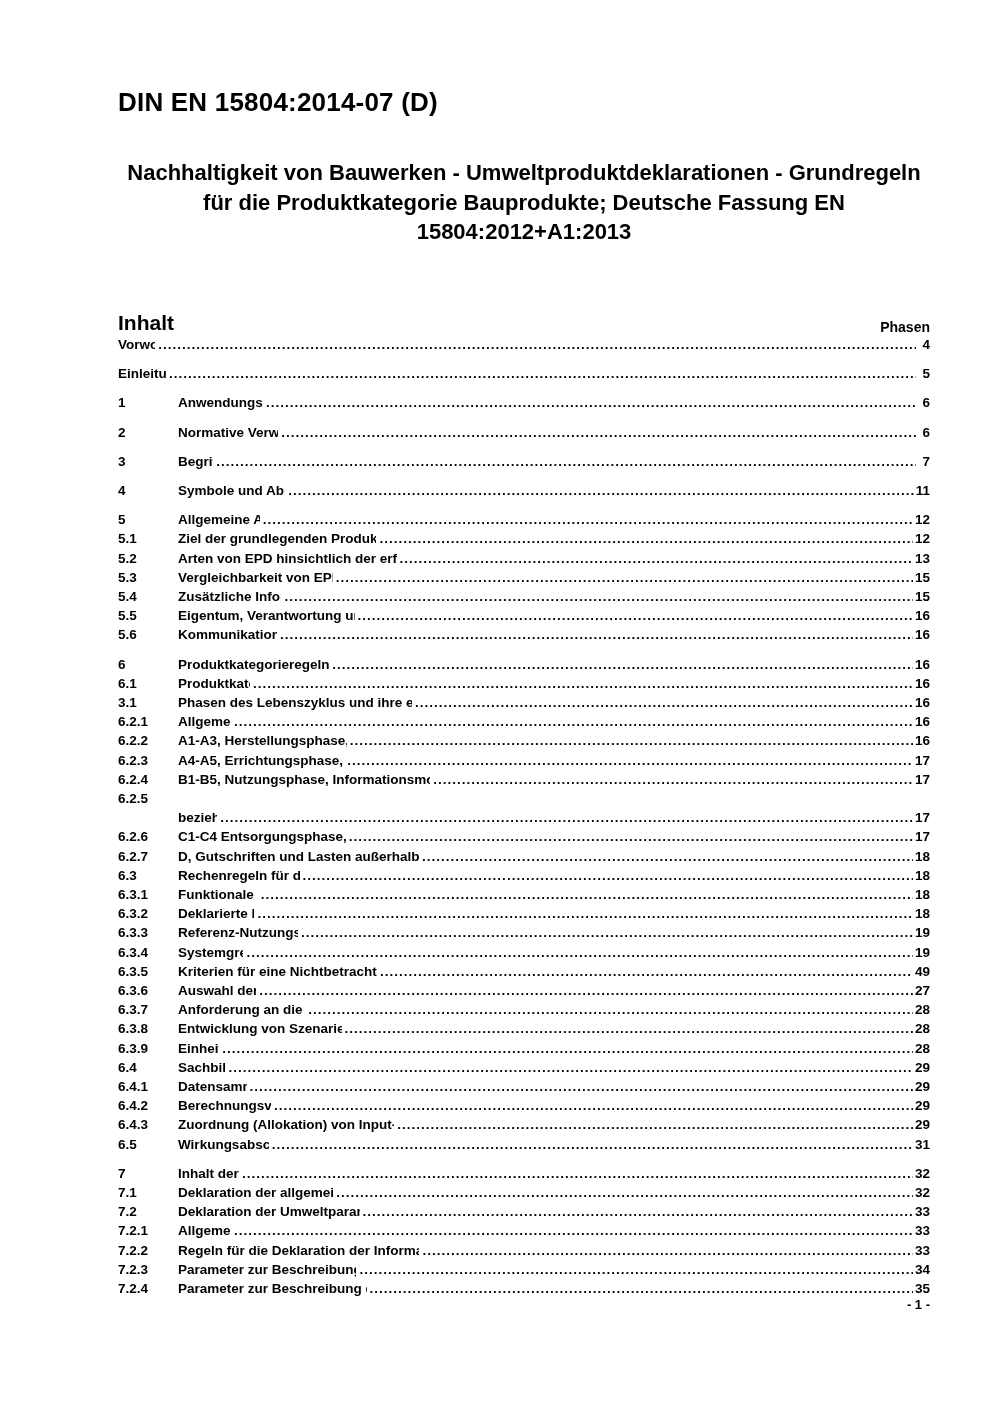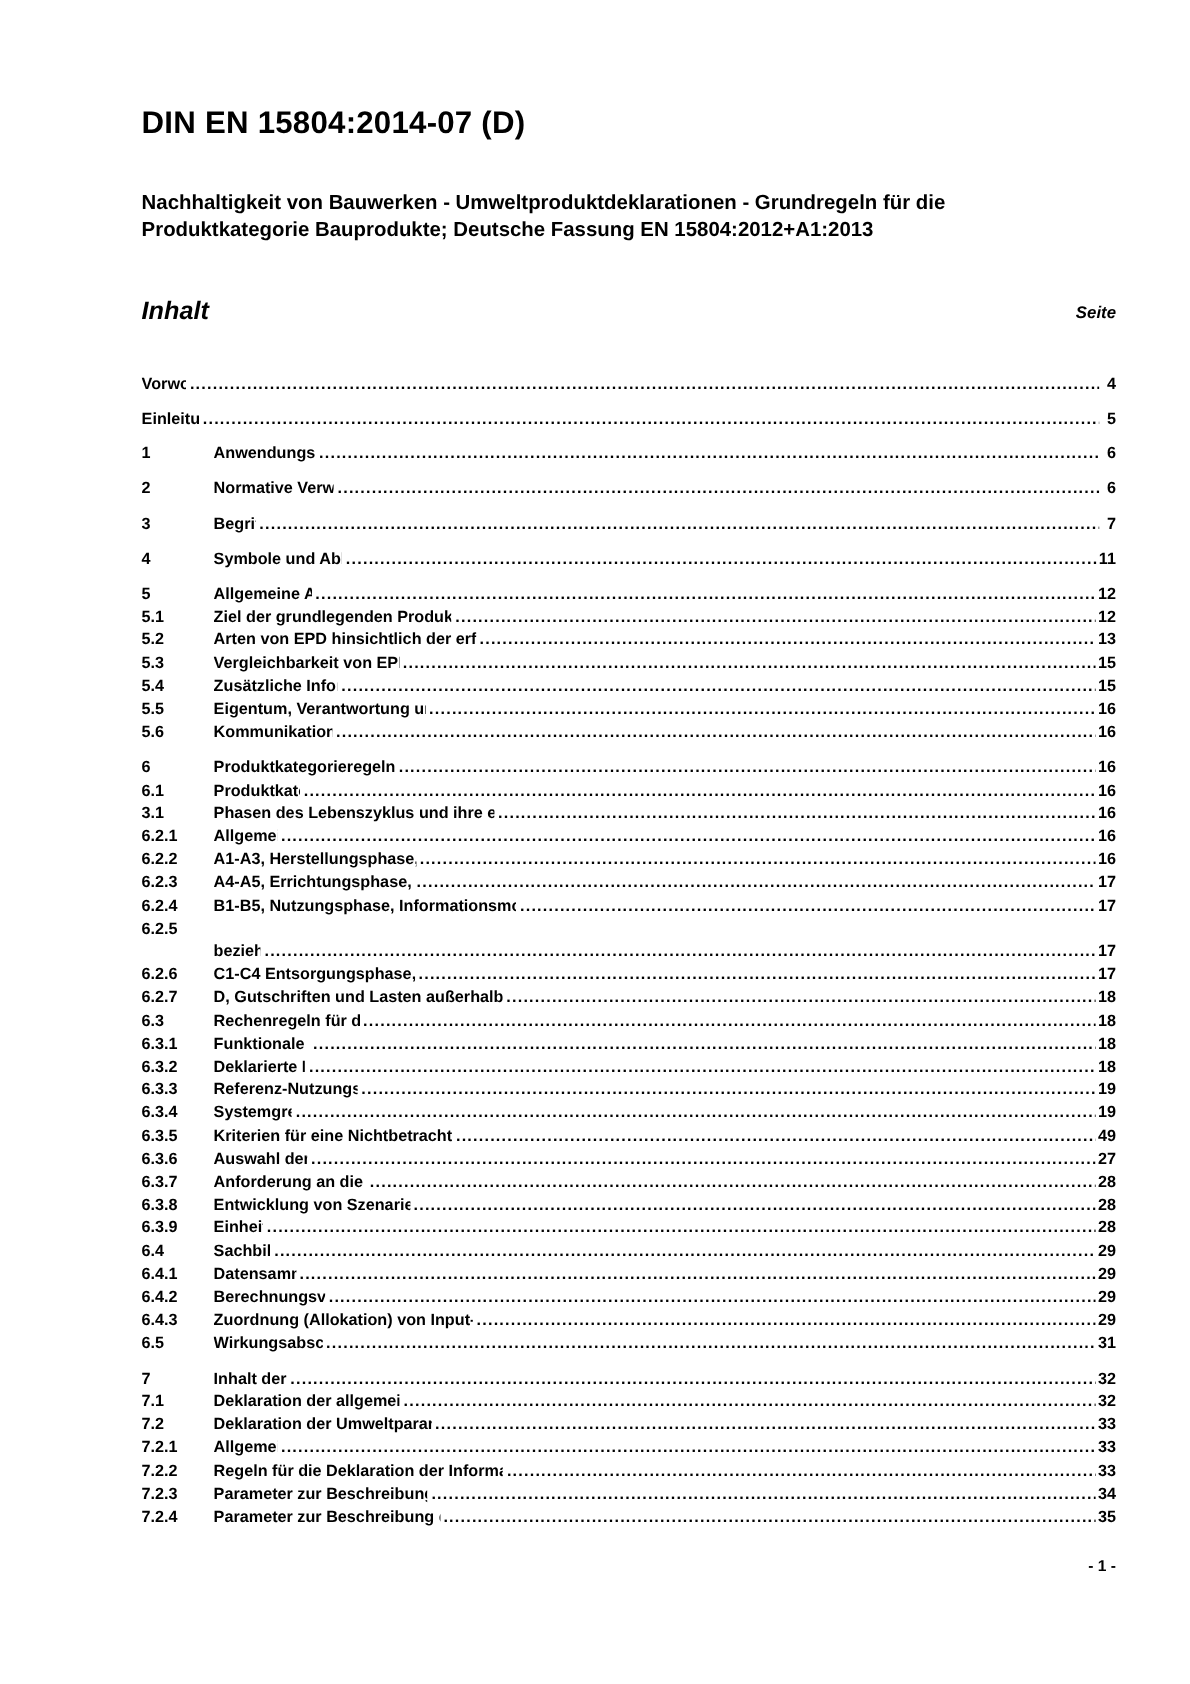--- a/index.html
+++ b/index.html
@@ -16,30 +16,29 @@
     padding: 88px 62px 0 118px;
     overflow: hidden;
   }
   .doc-title {
     font-size: 26px;
     line-height: 1.15;
     margin-bottom: 40px;
     letter-spacing: 0.2px;
   }
   .doc-subtitle {
-    font-size: 17px;
+    font-size: 22px;
     line-height: 1.35;
-    margin-bottom: 44px;
+    margin-bottom: 64px;
+    text-align: center;
   }
   .inhalt-row {
     display: flex;
     justify-content: space-between;
-    align-items: center;
-    margin-bottom: 38px;
-    font-style: italic;
+    align-items: flex-end;
   }
   .inhalt-heading { font-size: 21px; }
   .seite-label { font-size: 14px; }
   .toc { font-size: 13.5px; }
   .toc-group + .toc-group { margin-top: 10px; }
   .toc-line {
     display: flex;
     align-items: baseline;
     line-height: 19.2px;
   }
@@ -74,21 +73,21 @@
 <body>
 
 <div class="page">
 
   <div class="doc-title">DIN EN 15804:2014-07 (D)</div>
 
   <div class="doc-subtitle">Nachhaltigkeit von Bauwerken - Umweltproduktdeklarationen - Grundregeln für die Produktkategorie Bauprodukte; Deutsche Fassung EN 15804:2012+A1:2013</div>
 
   <div class="inhalt-row">
     <span class="inhalt-heading">Inhalt</span>
-    <span class="seite-label">Seite</span>
+    <span class="seite-label">Phasen</span>
   </div>
 
   <div class="toc" id="toc">
       <div class="toc-group">
         <div class="toc-entry">
           <div class="toc-line">
             <span class="toc-label">Vorwort</span>
             <span class="toc-leader"></span>
             <span class="toc-page">4</span>
           </div>

